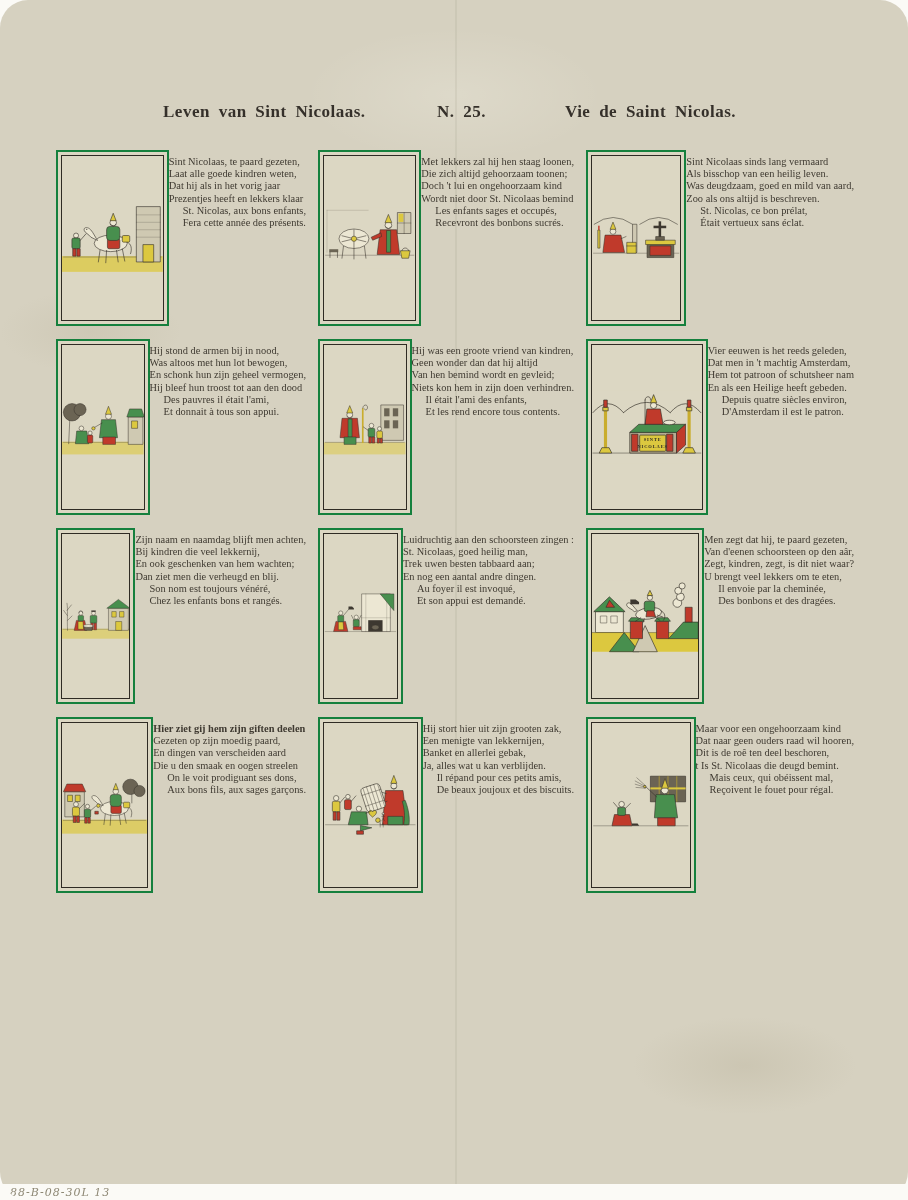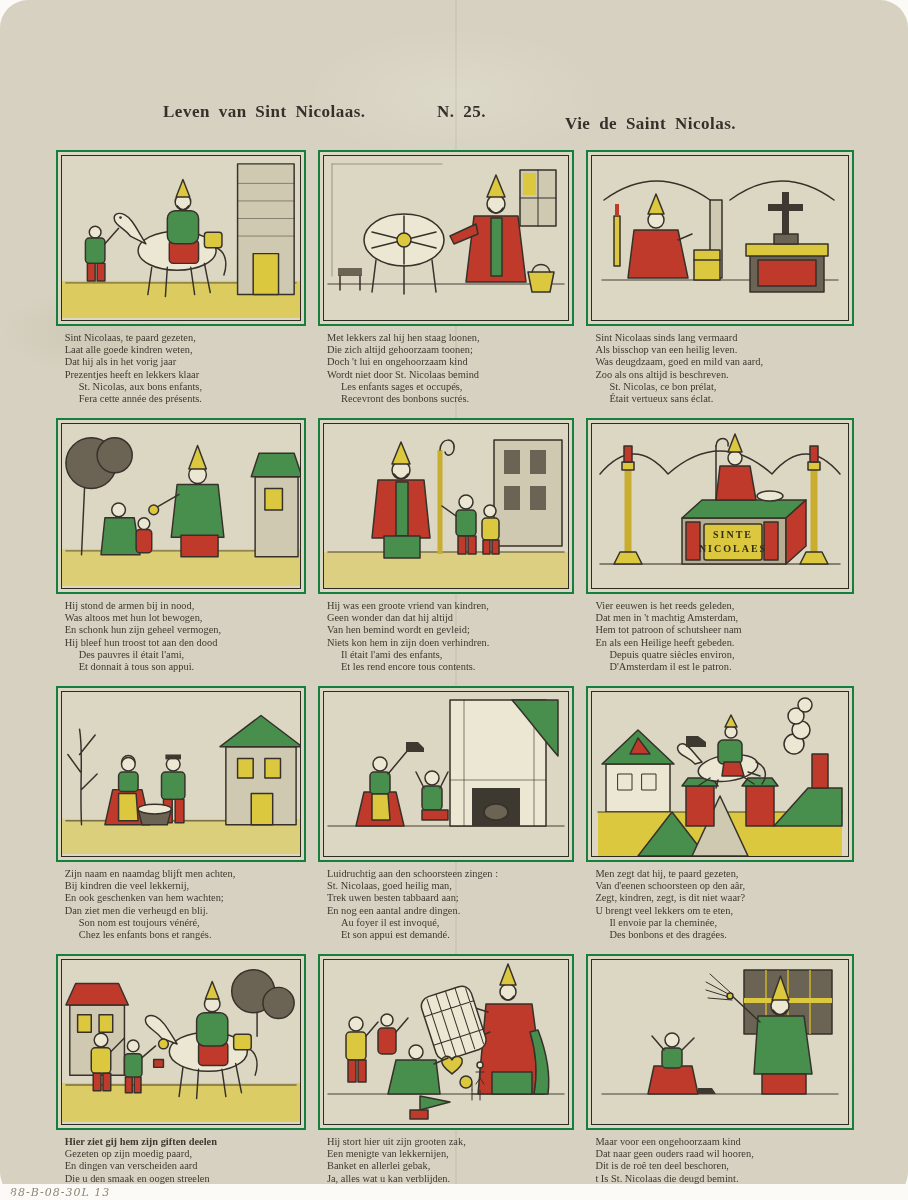--- a/index.html
+++ b/index.html
@@ -10,24 +10,24 @@
       radial-gradient(160px 70px at 82% 90%, rgba(150,140,110,.16), transparent 70%),
       radial-gradient(130px 60px at 10% 28%, rgba(150,140,110,.12), transparent 70%),
       radial-gradient(200px 90px at 50% 8%, rgba(255,255,245,.18), transparent 75%),
       #d6d1c0;}
   .paper::before{content:"";position:absolute;left:455px;top:0;bottom:0;width:2px;
     background:rgba(90,80,60,.07);}
   .header{position:absolute;top:102px;left:0;width:908px;height:24px;
     font-weight:bold;font-size:17px;color:#35302a;letter-spacing:.5px;word-spacing:4px;}
   .t-left{position:absolute;left:163px;top:0;}
   .t-num{position:absolute;left:437px;top:0;text-align:right;}
-  .t-right{position:absolute;left:565px;top:12px;}
+  .t-right{position:absolute;left:565px;top:0;}
   .grid{position:absolute;top:150px;left:56px;width:798px;display:grid;
     grid-template-columns:250px 256px 268px;column-gap:12px;row-gap:13px;}
-  .panel{display:flex;flex-direction:column;}
+  .panel{display:flex;flex-direction:row;}
   .frame{border:2px solid #15803d;background:#dcd7c3;padding:3px;}
   .frame-inner{border:1px solid #2f2b24;height:164px;overflow:hidden;}
   .frame-inner svg{display:block;width:100%;height:100%;}
   .caption{margin:6px auto 0;width:93%;color:#3f3a31;}
   .ln{font-size:10.4px;line-height:1.17;white-space:nowrap;}
   .find{margin-left:14px;}
   .b{font-weight:bold;}
   .footer-strip{position:absolute;left:0;top:1184px;width:908px;height:16px;background:#fbfaf6;}
   .inv{position:absolute;left:10px;top:1186px;font-size:11px;font-style:italic;
     color:#8e8875;font-family:"DejaVu Serif",serif;letter-spacing:1px;}

